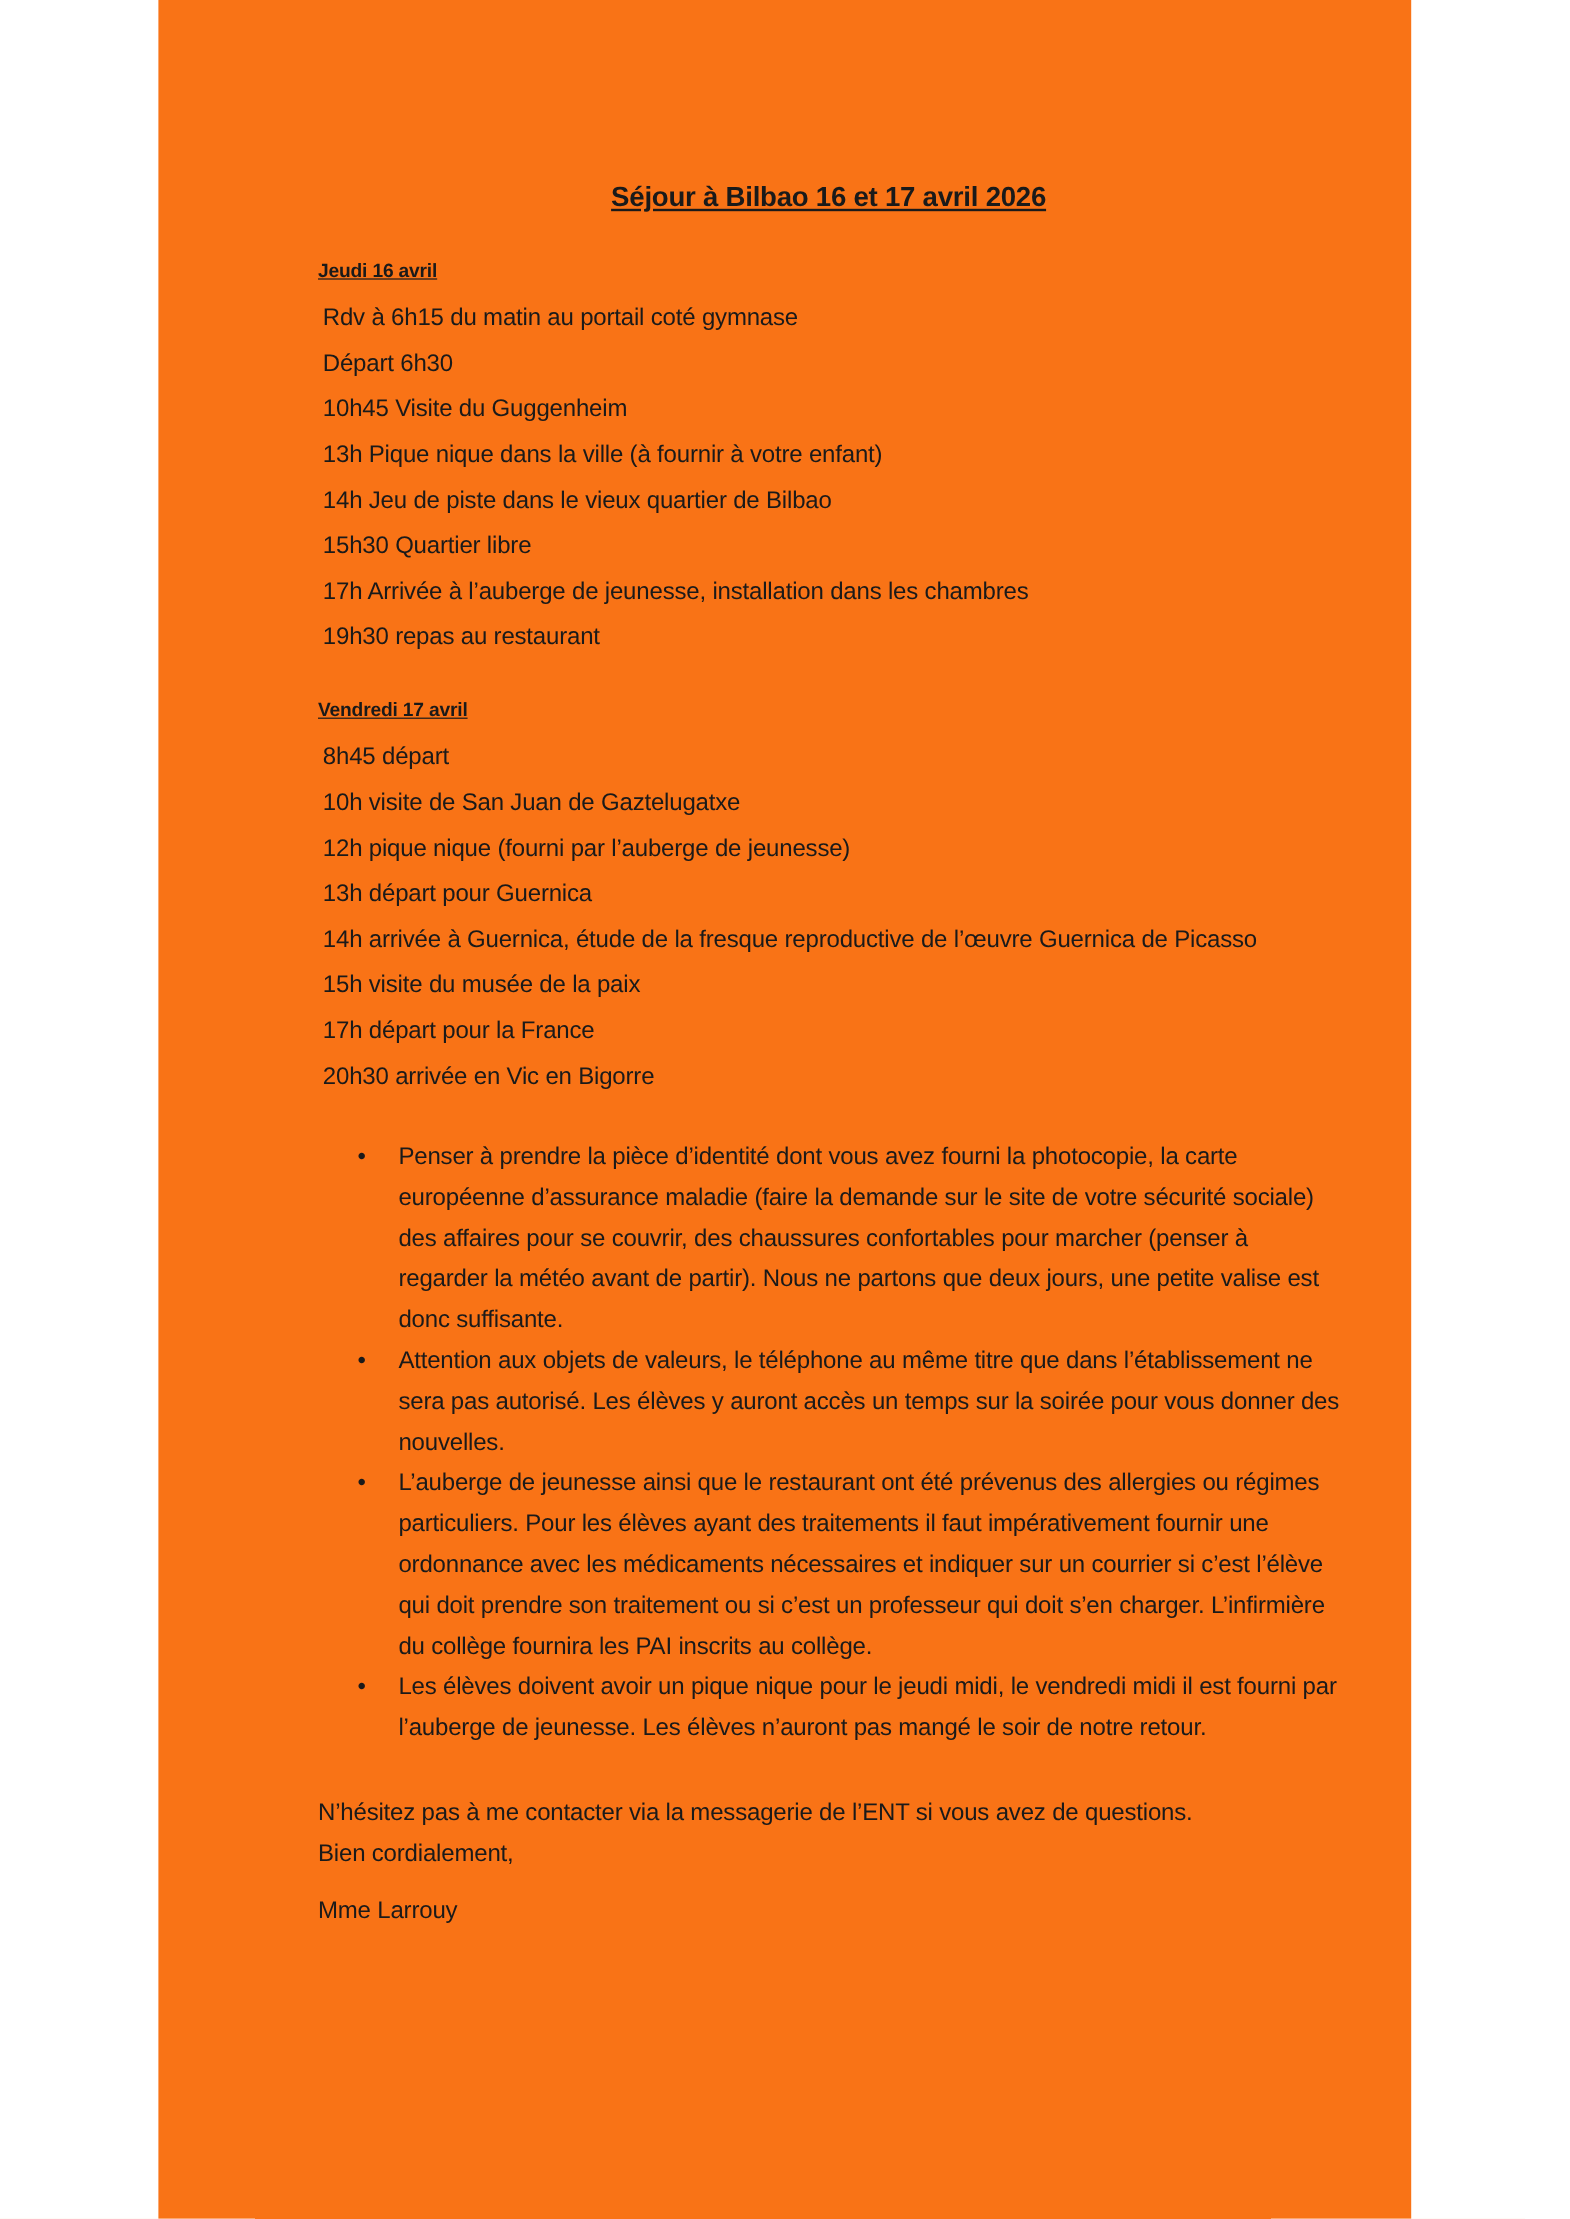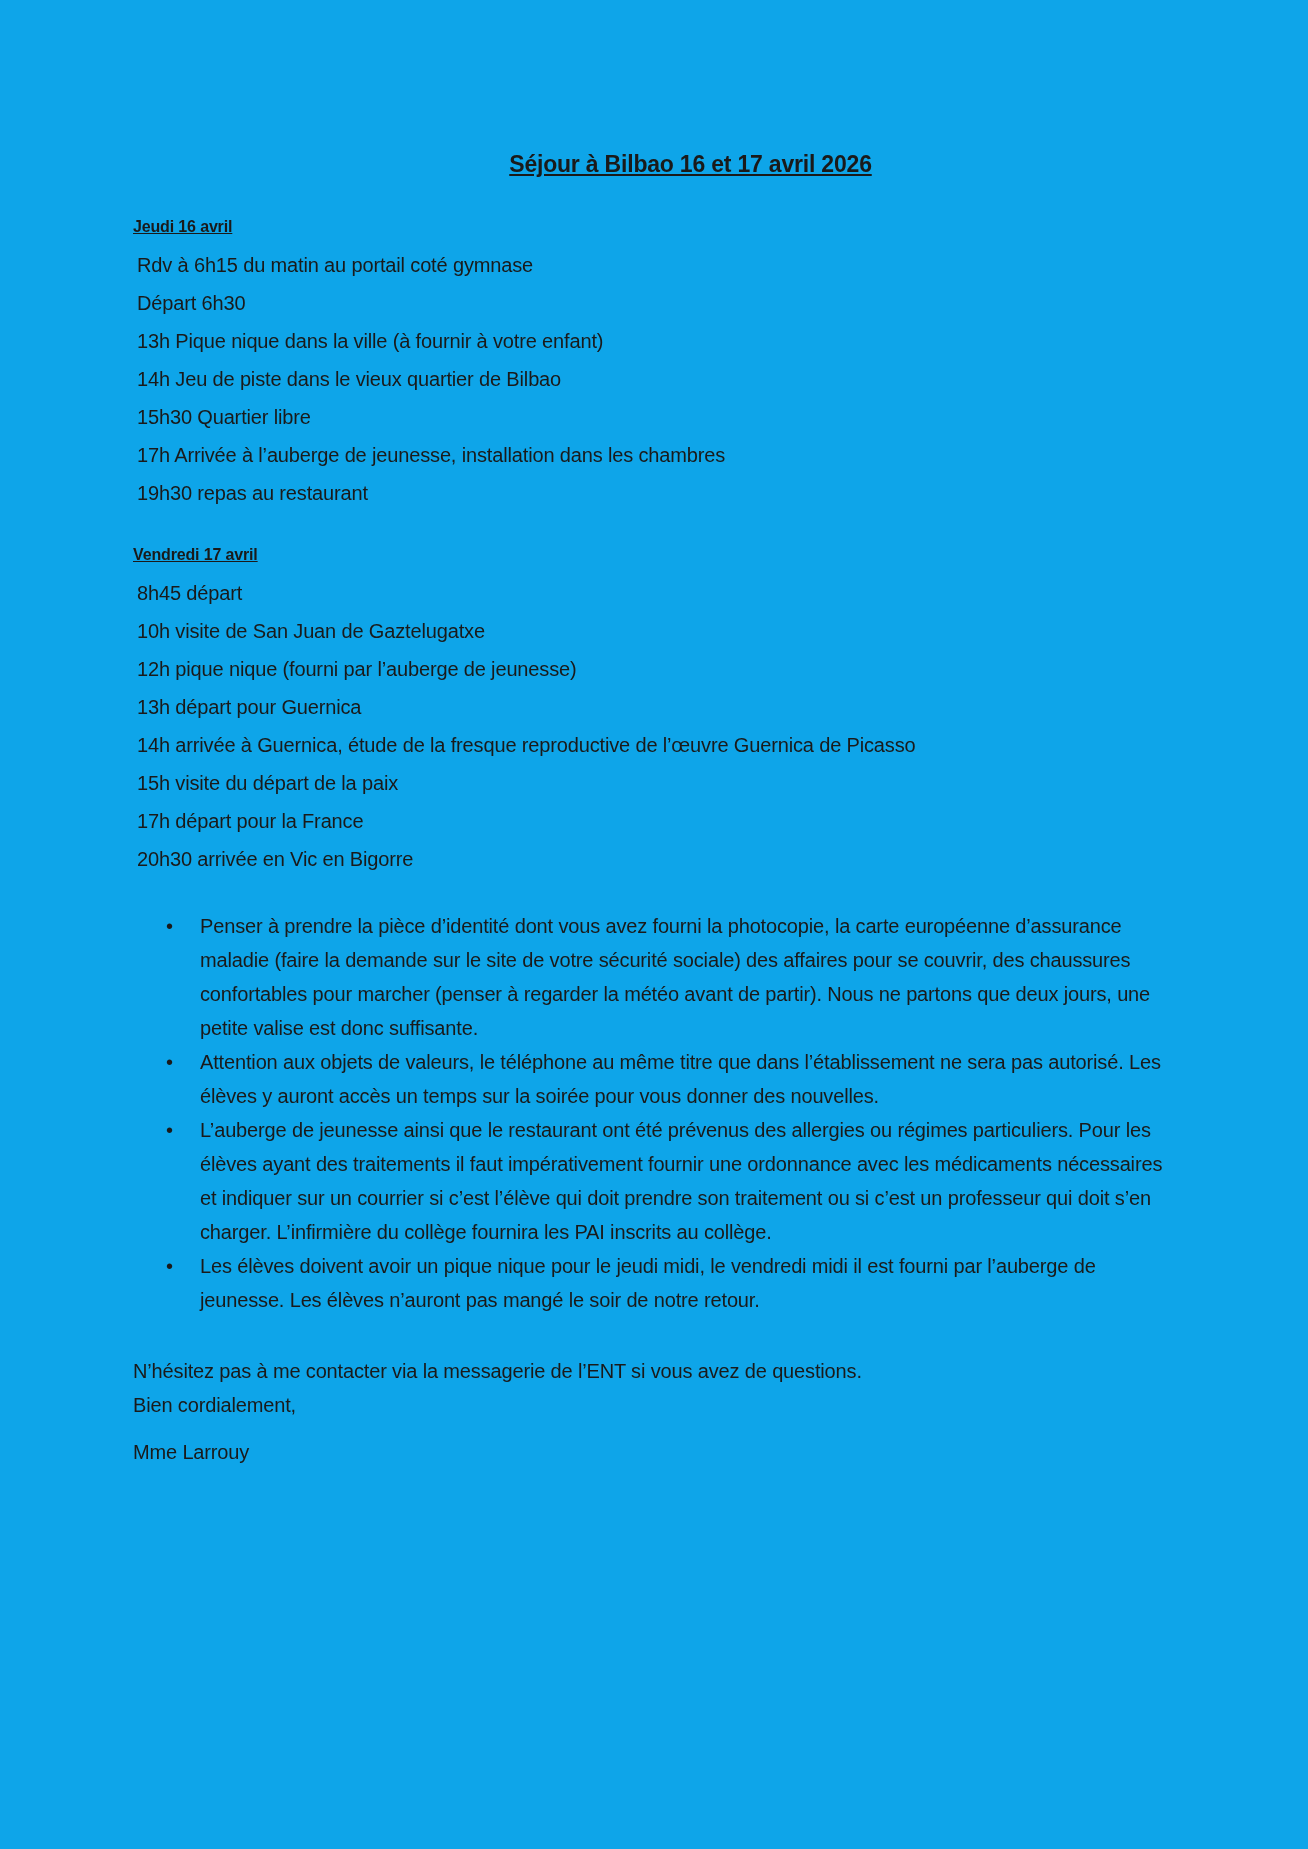--- a/index.html
+++ b/index.html
@@ -1,21 +1,21 @@
 <!DOCTYPE html>
 <html lang="fr"><head>
 <meta charset="utf-8">
 <style>
   html, body { margin: 0; padding: 0; background: #ffffff; }
   .page {
     position: relative;
-    width: 1308px;
+    width: 1044px;
     height: 1849px;
     margin: 0 auto;
-    background: #0ea5e9;
+    background: #f97316;
     color: #1a1a1a;
     font-family: "Liberation Sans", sans-serif;
     font-size: 20px;
     line-height: 34px;
     letter-spacing: -0.15px;
     box-sizing: border-box;
     padding: 146px 60px 0 133px;
     overflow: hidden;
   }
   .doc-title {
@@ -59,35 +59,36 @@
 <body>
 
 <div class="page">
 
   <h1 class="doc-title">Séjour à Bilbao 16 et 17 avril 2026</h1>
 
   <section>
     <h2 class="section-heading">Jeudi 16 avril</h2>
     <p class="line">Rdv à 6h15 du matin au portail coté gymnase</p>
     <p class="line">Départ 6h30</p>
+    <p class="line">10h45 Visite du Guggenheim</p>
     <p class="line">13h Pique nique dans la ville (à fournir à votre enfant)</p>
     <p class="line">14h Jeu de piste dans le vieux quartier de Bilbao</p>
     <p class="line">15h30 Quartier libre</p>
     <p class="line">17h Arrivée à l’auberge de jeunesse, installation dans les chambres</p>
     <p class="line">19h30 repas au restaurant</p>
   </section>
 
   <section>
     <h2 class="section-heading">Vendredi 17 avril</h2>
     <p class="line">8h45 départ</p>
     <p class="line">10h visite de San Juan de Gaztelugatxe</p>
     <p class="line">12h pique nique (fourni par l’auberge de jeunesse)</p>
     <p class="line">13h départ pour Guernica</p>
     <p class="line">14h arrivée à Guernica, étude de la fresque reproductive de l’œuvre Guernica de Picasso</p>
-    <p class="line">15h visite du départ de la paix</p>
+    <p class="line">15h visite du musée de la paix</p>
     <p class="line">17h départ pour la France</p>
     <p class="line">20h30 arrivée en Vic en Bigorre</p>
   </section>
 
   <ul class="bullets">
     <li class="bullet-item">
       <span class="bullet-marker">•</span>
       <span class="bullet-text">Penser à prendre la pièce d’identité dont vous avez fourni la photocopie, la carte européenne d’assurance maladie (faire la demande sur le site de votre sécurité sociale) des affaires pour se couvrir, des chaussures confortables pour marcher (penser à regarder la météo avant de partir). Nous ne partons que deux jours, une petite valise est donc suffisante.</span>
     </li>
     <li class="bullet-item">

